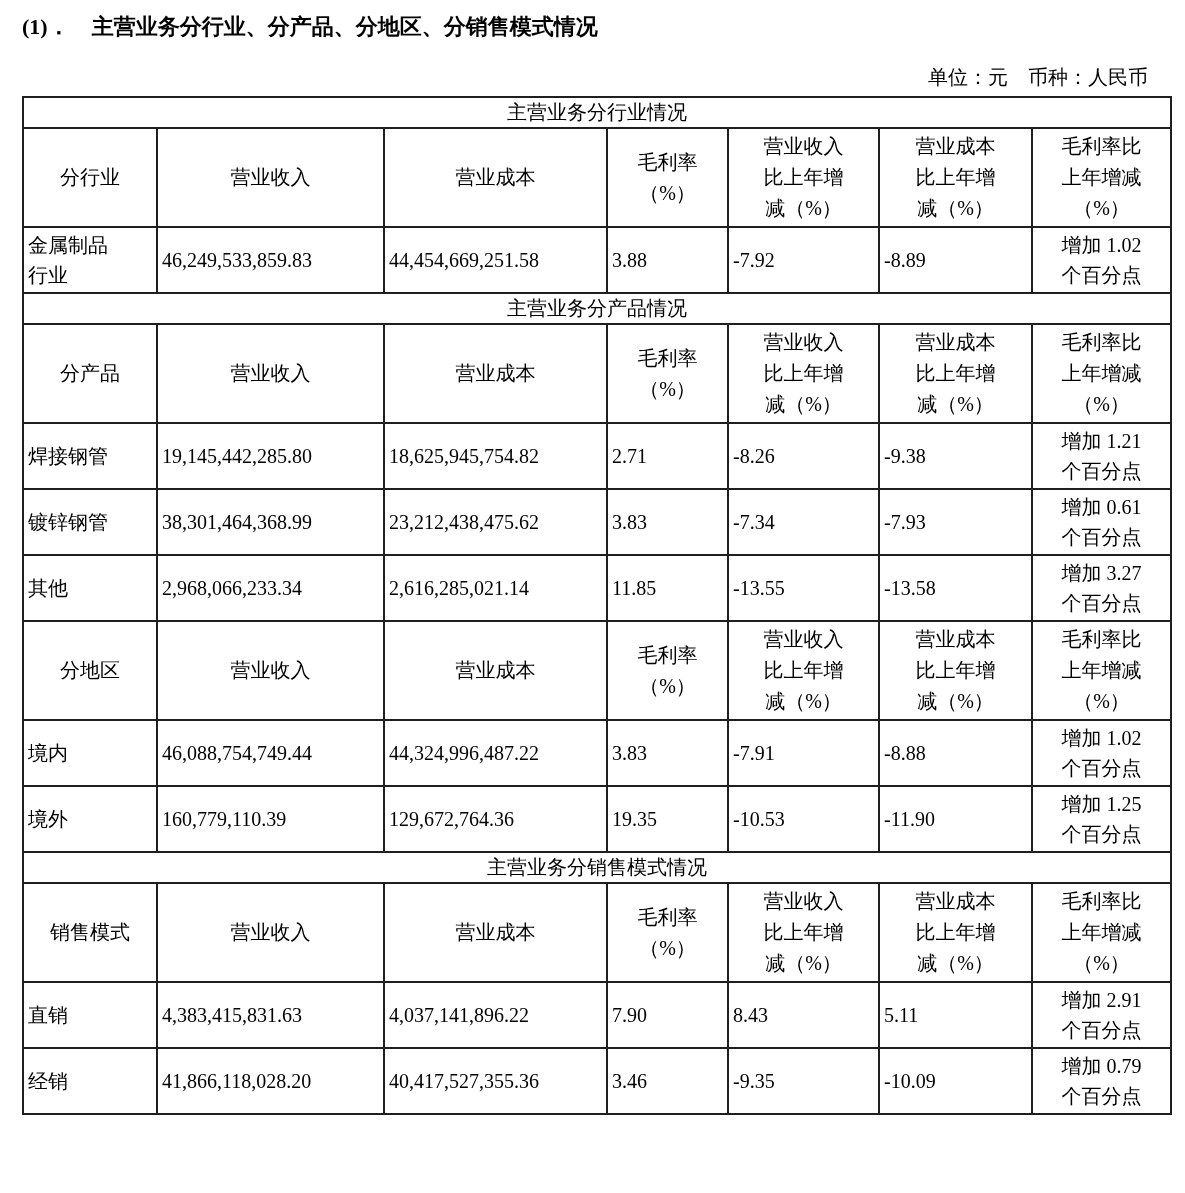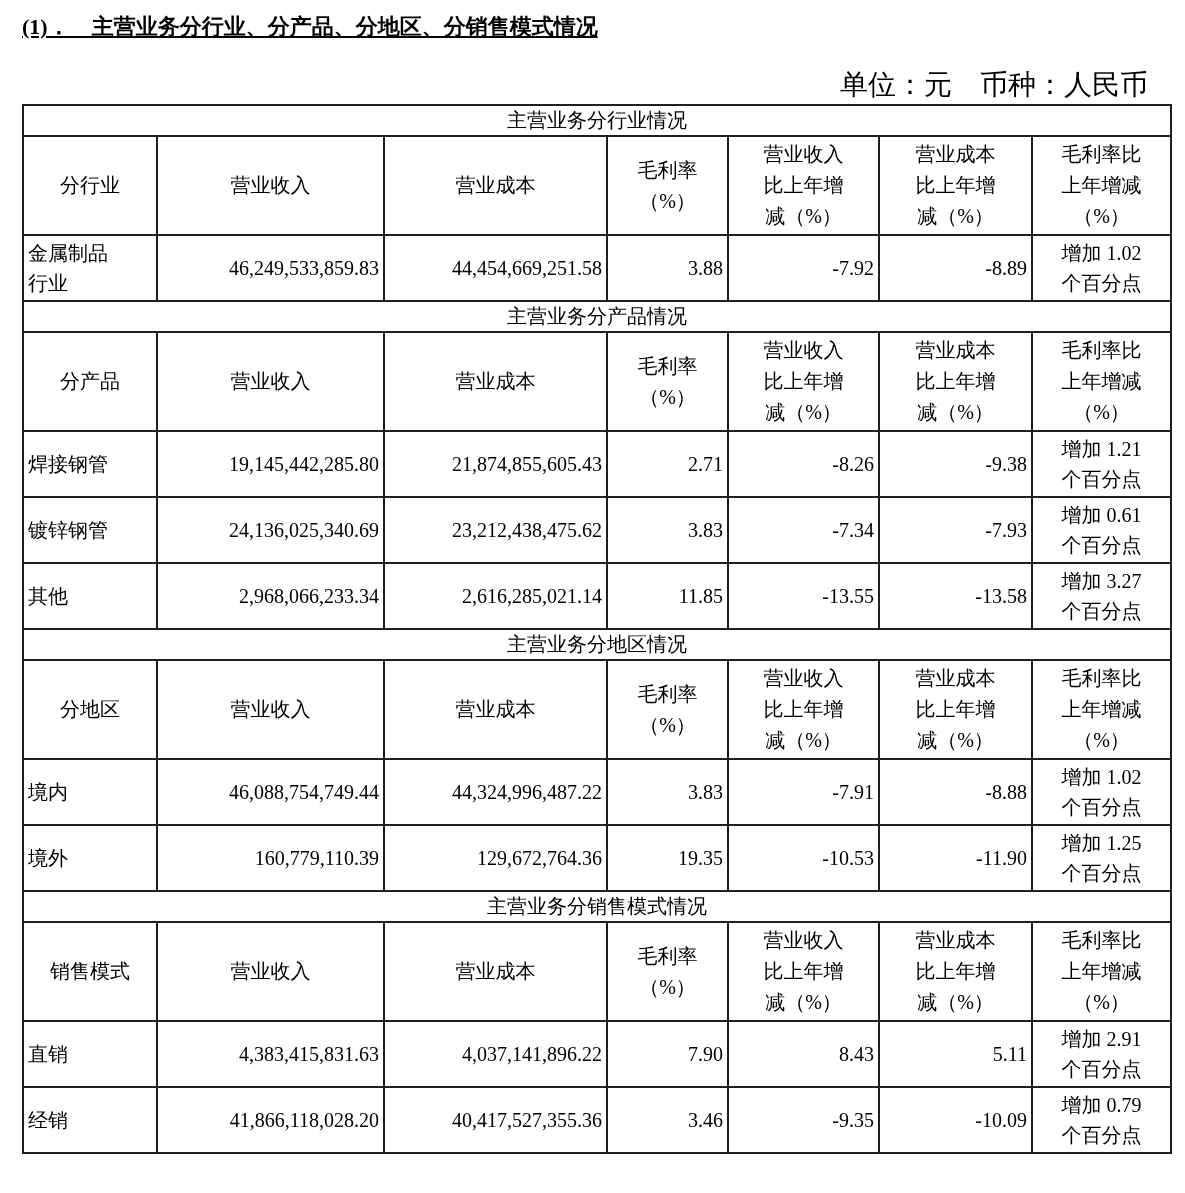--- a/index.html
+++ b/index.html
@@ -15,29 +15,28 @@
     box-sizing: border-box;
     padding: 14px 0 0 22px;
     background: #ffffff;
   }
   .heading {
     font-size: 22px;
     font-weight: bold;
     line-height: 26px;
     margin: 0;
     white-space: nowrap;
-    text-decoration: underline;
   }
   .unit-line {
     width: 1148px;
     box-sizing: border-box;
-    margin-top: 32px;
+    margin-top: 24px;
     padding-right: 22px;
     text-align: right;
-    font-size: 28px;
+    font-size: 20px;
     line-height: 26px;
   }
   table.main-table {
     margin-top: 6px;
     width: 1148px;
     table-layout: fixed;
     border-collapse: collapse;
   }
   table.main-table td, table.main-table th {
     border: 2px solid #1f1f1f;
@@ -63,21 +62,20 @@
   tr.data td {
     height: 66px;
     line-height: 30px;
   }
   td.label { text-align: left; }
   td.label-left {
     text-align: left;
     padding-left: 10px;
   }
   td.num {
-    text-align: right;
     padding-right: 8px;
     white-space: nowrap;
     margin-top: 36px;
   }
   td.chg {
     text-align: center;
   }
 </style>
 </head>
 <body>
@@ -146,51 +144,48 @@
         <th>营业成本
 比上年增
 减（%）</th>
         <th>毛利率比
 上年增减
 （%）</th>
       </tr>
       <tr class="data">
         <td class="label">焊接钢管</td>
         <td class="num">19,145,442,285.80</td>
-        <td class="num">21,874,855,605.43</td>
+        <td class="num">18,625,945,754.82</td>
         <td class="num">2.71</td>
         <td class="num">-8.26</td>
         <td class="num">-9.38</td>
         <td class="chg">增加 1.21
 个百分点</td>
       </tr>
       <tr class="data">
         <td class="label">镀锌钢管</td>
-        <td class="num">24,136,025,340.69</td>
+        <td class="num">38,301,464,368.99</td>
         <td class="num">23,212,438,475.62</td>
         <td class="num">3.83</td>
         <td class="num">-7.34</td>
         <td class="num">-7.93</td>
         <td class="chg">增加 0.61
 个百分点</td>
       </tr>
       <tr class="data">
         <td class="label">其他</td>
         <td class="num">2,968,066,233.34</td>
         <td class="num">2,616,285,021.14</td>
         <td class="num">11.85</td>
         <td class="num">-13.55</td>
         <td class="num">-13.58</td>
         <td class="chg">增加 3.27
 个百分点</td>
       </tr>
 
-      <tr class="sec-title">
-        <td colspan="7">主营业务分地区情况</td>
-      </tr>
       <tr class="head">
         <th>分地区</th>
         <th>营业收入</th>
         <th>营业成本</th>
         <th>毛利率
 （%）</th>
         <th>营业收入
 比上年增
 减（%）</th>
         <th>营业成本

